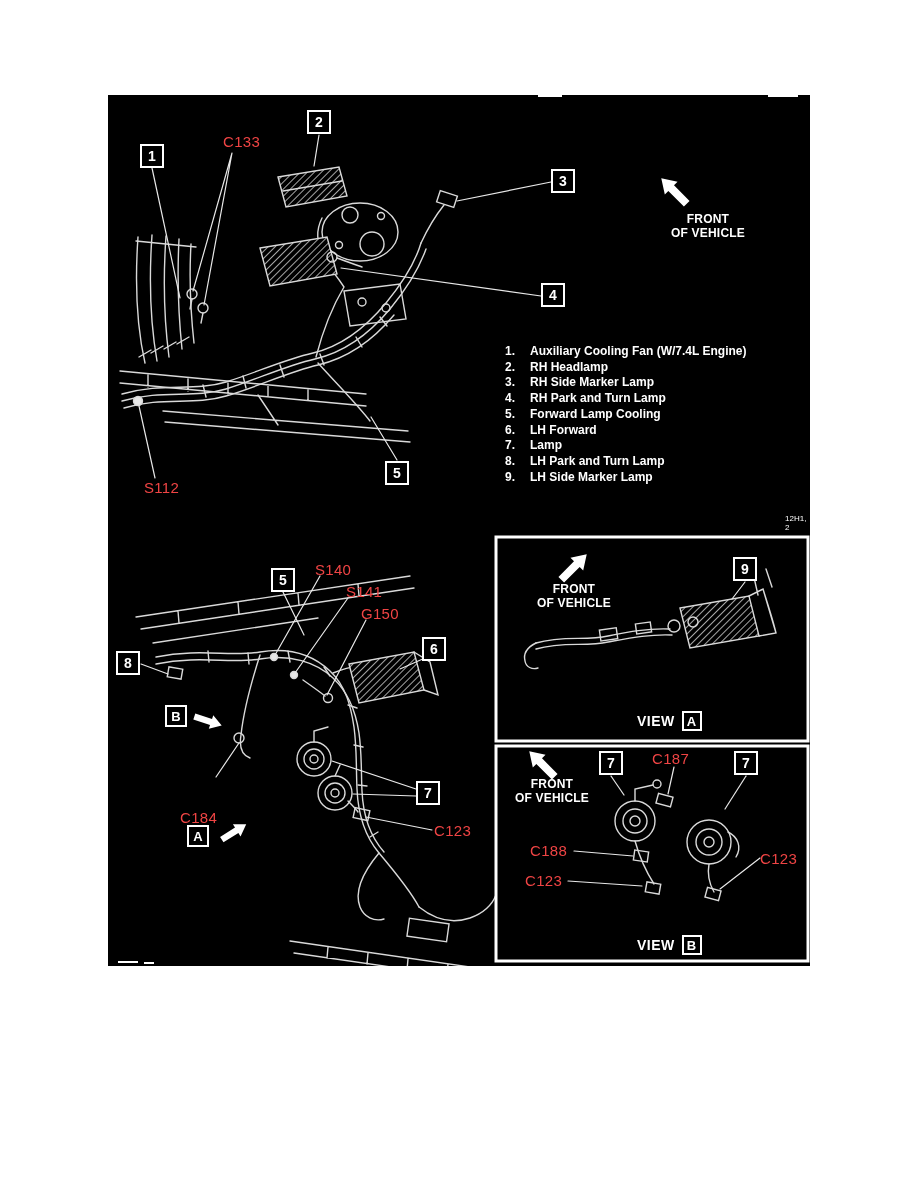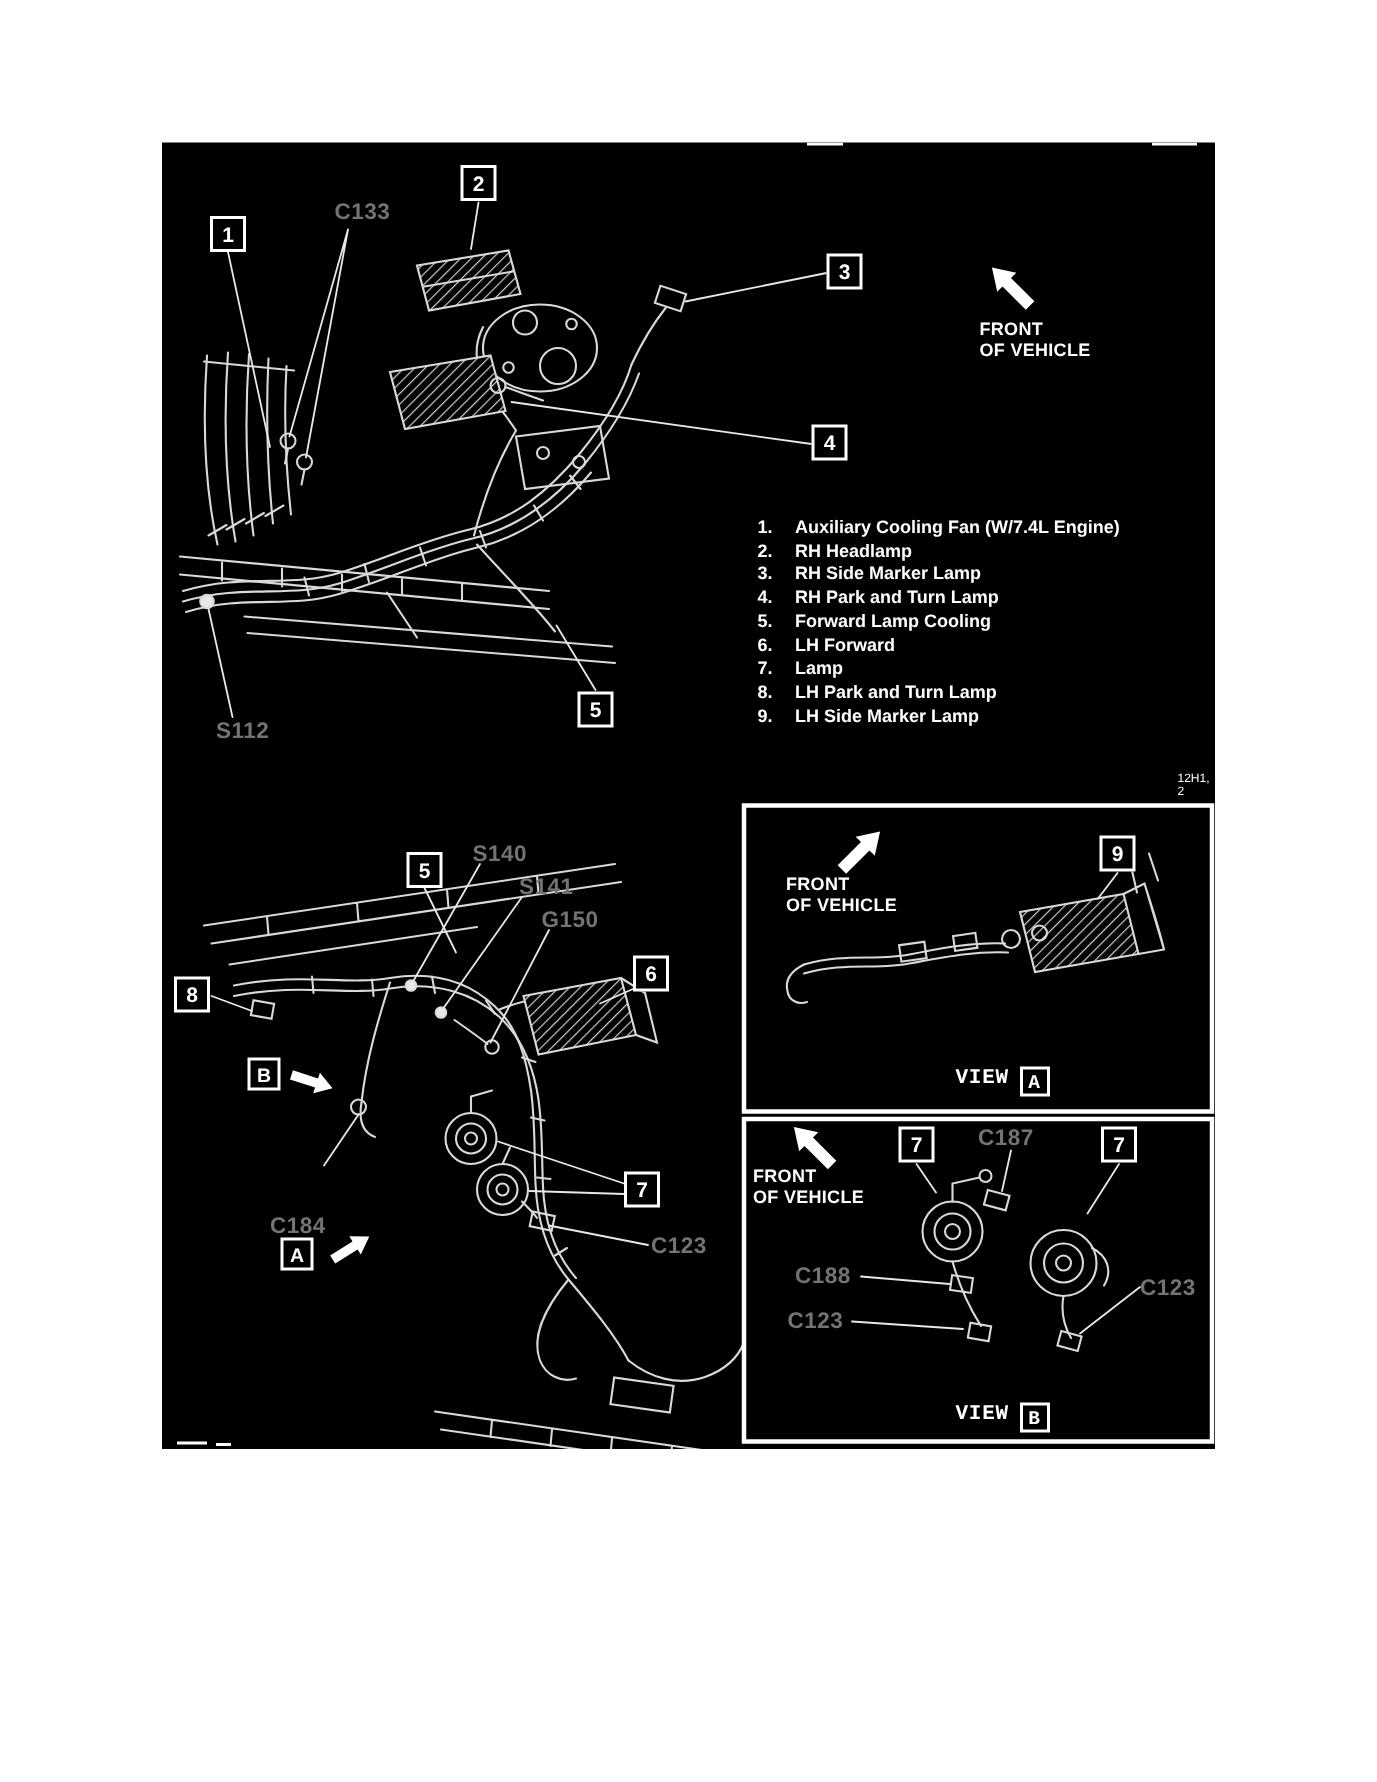--- a/index.html
+++ b/index.html
@@ -4,31 +4,31 @@
 <style>
   html,body{margin:0;padding:0;background:#fff;}
   .page{position:relative;width:918px;height:1188px;background:#fff;overflow:hidden;
         font-family:"Liberation Sans",sans-serif;}
   .diagram{position:absolute;left:108px;top:95px;width:702px;height:871px;background:#000;}
   .art{position:absolute;left:0;top:0;}
   .callout{position:absolute;width:24px;height:24px;box-sizing:border-box;border:2px solid #fff;
            background:#000;color:#fff;font-weight:bold;font-size:14px;
            display:flex;align-items:center;justify-content:center;z-index:3;}
   .marker{width:22px;height:22px;font-size:13px;}
-  .lbl{position:absolute;color:#737373;font-weight:bold;font-size:15px;white-space:nowrap;z-index:3;
+  .lbl{position:absolute;color:#ef4444;font-weight:normal;font-size:15px;white-space:nowrap;z-index:3;
        letter-spacing:.3px;}
   .front{position:absolute;color:#fff;font-weight:bold;font-size:12px;line-height:14px;
-         text-align:left;z-index:3;letter-spacing:.2px;}
+         text-align:center;z-index:3;letter-spacing:.2px;}
   .legend{position:absolute;left:397px;top:249px;color:#fff;font-weight:bold;font-size:12px;z-index:3;}
   .legend-row{display:flex;line-height:15.7px;}
   .lnum{width:17px;flex:none;}
   .ltxt{margin-left:8px;white-space:nowrap;}
   .figref{position:absolute;left:648px;top:419px;color:#fff;font-size:8px;z-index:3;margin-left:29px;}
   .viewtag{position:absolute;color:#fff;font-weight:bold;font-size:14px;display:flex;
-           align-items:flex-start;gap:7px;z-index:3;letter-spacing:.5px;font-family:Liberation Mono, monospace;}
+           align-items:center;gap:7px;z-index:3;letter-spacing:.5px;}
   .viewbox{width:20px;height:20px;box-sizing:border-box;border:2px solid #fff;display:flex;
            align-items:center;justify-content:center;font-size:13px;}
 </style>
 </head>
 <body>
 
 <div class="page">
   <div class="diagram">
 
     <svg class="art" width="702" height="871" viewBox="0 0 702 871">

